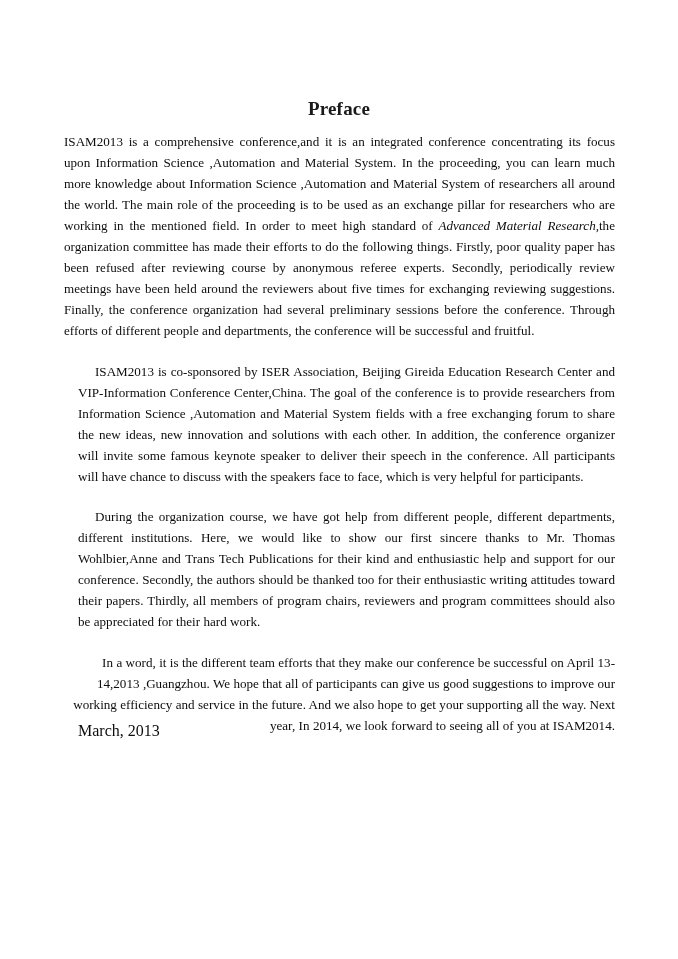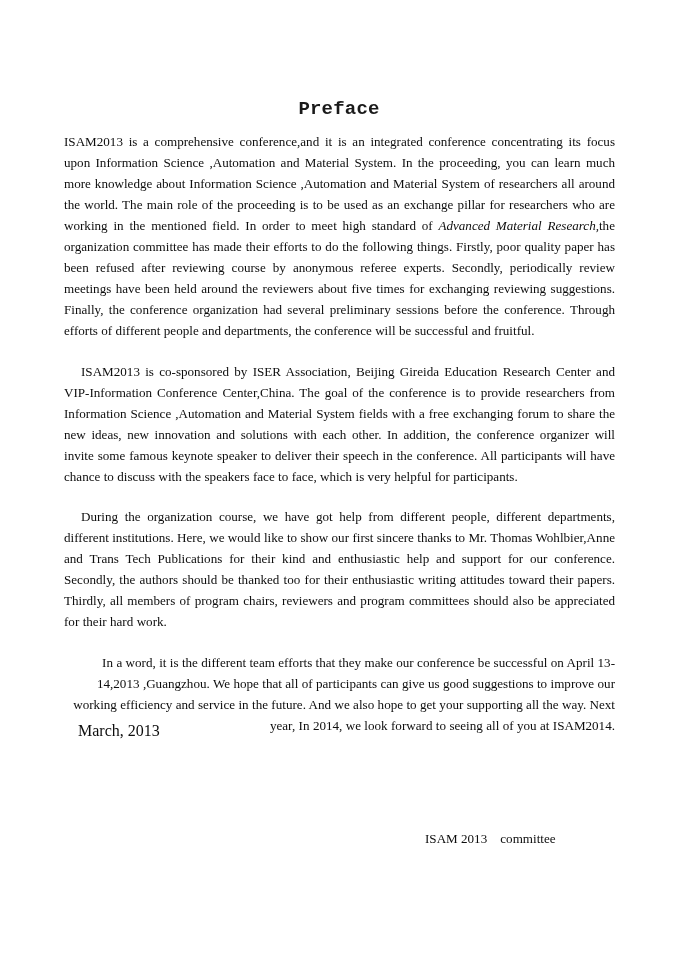--- a/index.html
+++ b/index.html
@@ -16,21 +16,21 @@
     font-family: "Liberation Serif", "DejaVu Serif", serif;
     color: #0d0d0d;
     -webkit-font-smoothing: antialiased;
   }
   .page-title {
     position: absolute;
     top: 85px;
     left: 0;
     width: 678px;
     text-align: center;
-    font-family: Liberation Mono, monospace;
+    font-family: Liberation Serif, serif;
     font-weight: bold;
     font-size: 19px;
     letter-spacing: 0.2px;
     color: #1a1a1a;
   }
   .body-block {
     position: absolute;
     left: 64px;
     top: 131px;
     width: 551px;
@@ -38,20 +38,21 @@
   p.para {
     margin: 0 0 19.5px 0;
     font-size: 13.1px;
     line-height: 21px;
     text-align: justify;
     text-justify: inter-word;
     word-spacing: 0.1px;
   }
   p.para.indent {
     text-indent: 17px;
+    margin-left: 14px;
   }
   p.para.ragged {
     text-align: right;
     text-indent: 17px;
   }
   p.para:last-child {
     margin-bottom: 0;
   }
   .ital {
     font-style: italic;
@@ -94,15 +95,14 @@
     </p>
 
     <p class="para ragged">
       <span>In a word, it is the different team efforts that they make our conference be successful on April 13-14,2013 ,Guangzhou. We hope that all of participants can give us good suggestions to improve our working efficiency and service in the future. And we also hope to get your supporting all the way. Next year, In 2014, we look forward to seeing all of you at ISAM2014.</span>
     </p>
 
   </div>
 
   <div class="sign-date">March, 2013</div>
 
-  <div class="sign-committee">ISAM 2013    committee</div>
 
 </div>
 
 </body></html>

